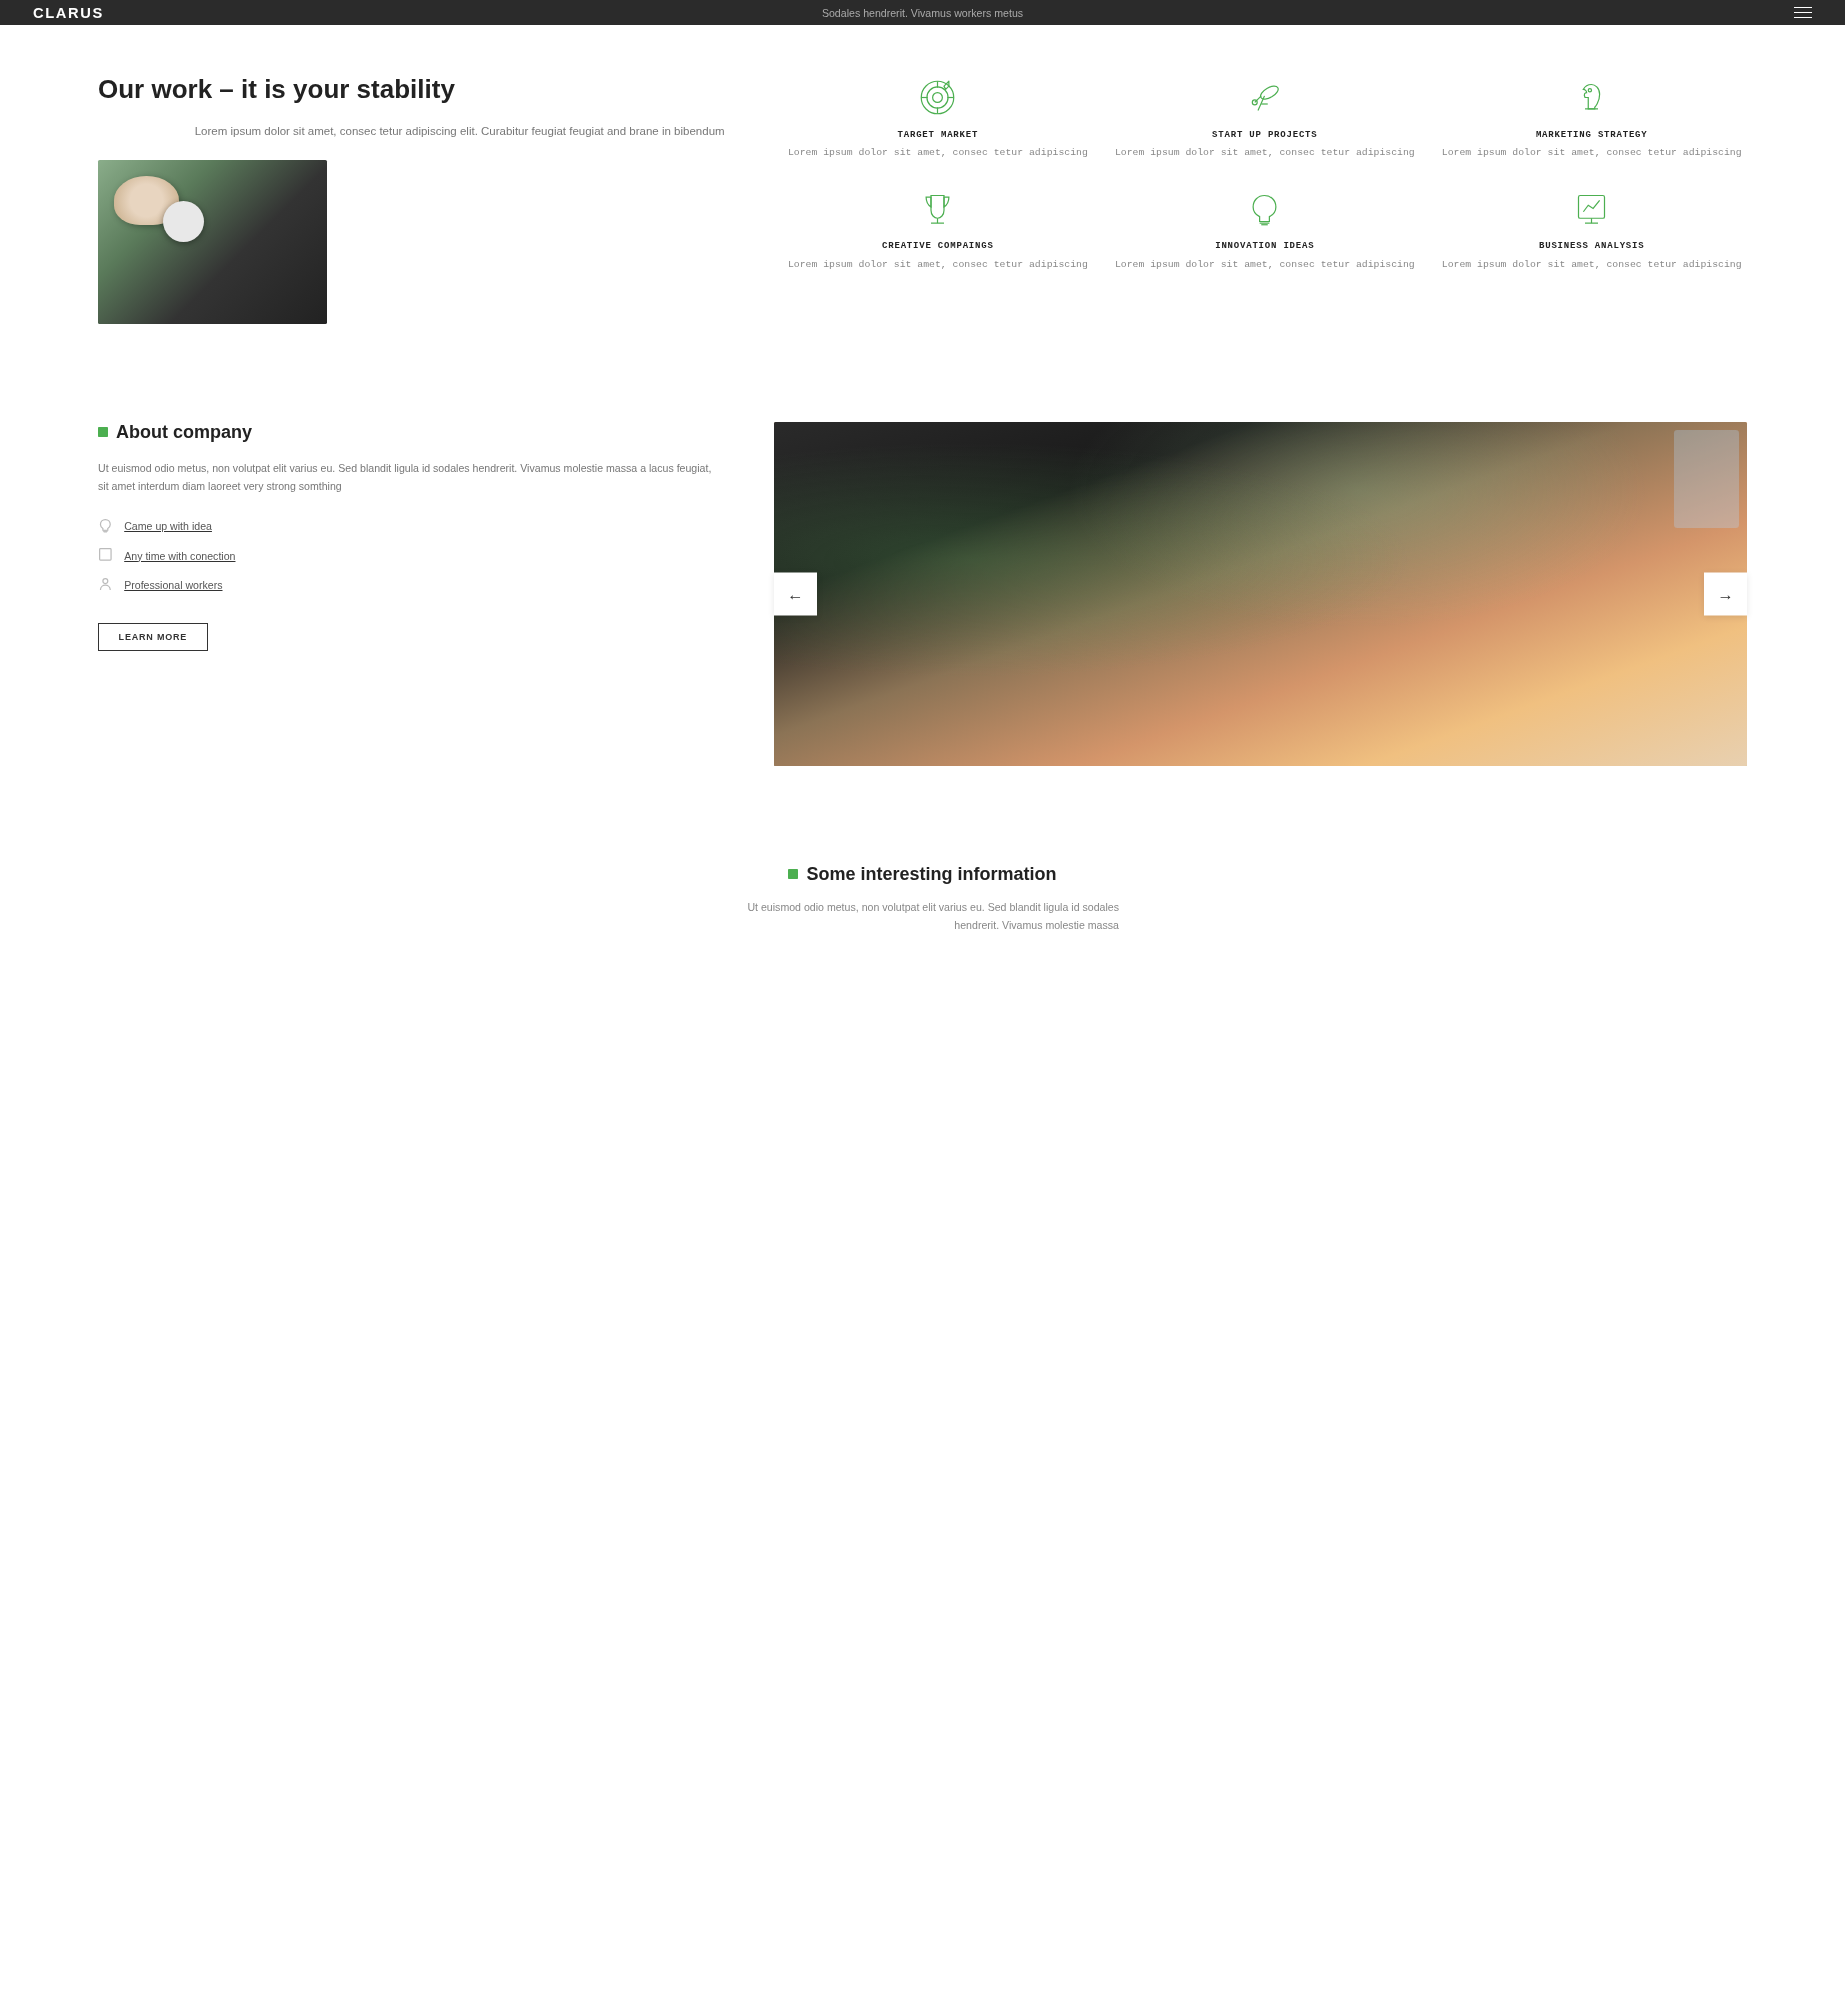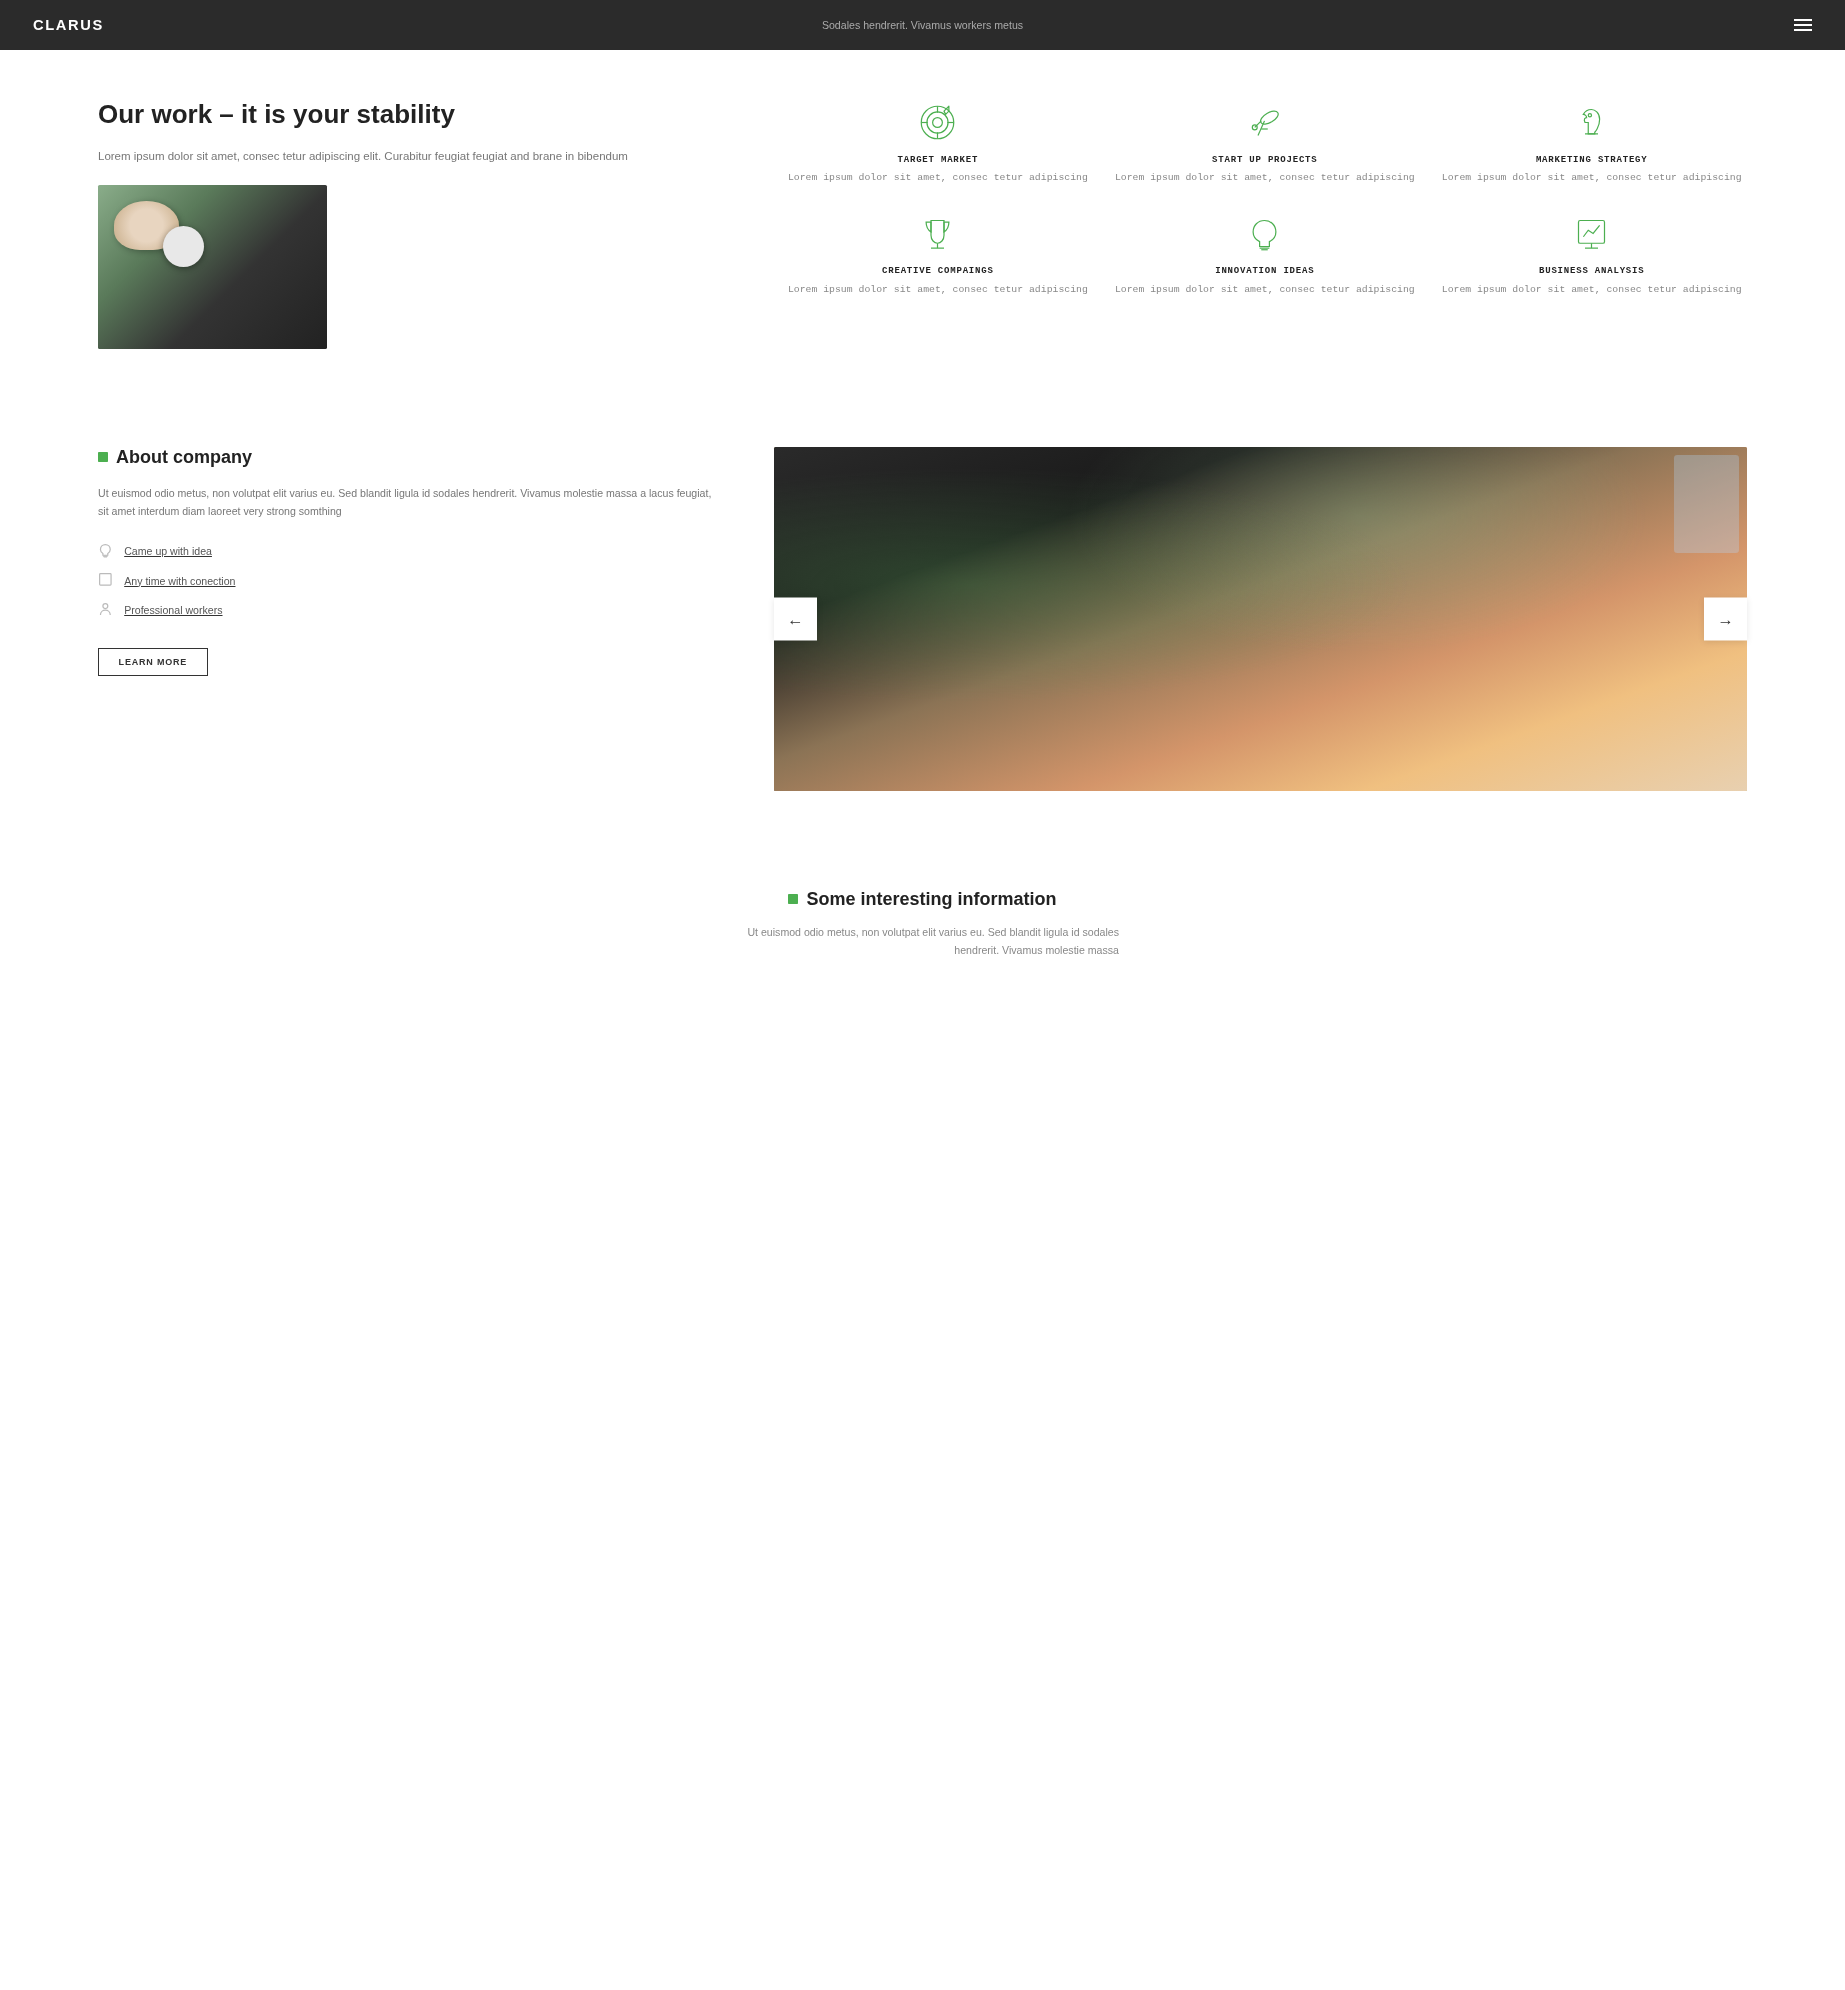--- a/index.html
+++ b/index.html
@@ -1,21 +1,21 @@
 <!DOCTYPE html>
 <html style="font-size:13px"><head>
   <meta charset="utf-8">
   <style>
     * { margin: 0; padding: 0; box-sizing: border-box; }
     body { font-family: 'Arial', sans-serif; background: #fff; color: #333; }
 
     
     .navbar {
       background: #2b2b2b;
-      height: 50px;
+      height: 25px;
       display: flex;
       align-items: center;
       justify-content: space-between;
       padding: 0 33px;
       position: relative;
     }
     .navbar-logo {
       color: #fff;
       font-weight: bold;
       font-size: 14.7px;
@@ -56,20 +56,21 @@
       font-weight: 800;
       line-height: 1.2;
       margin-bottom: 16.4px;
       color: #222;
     }
     .work-left p {
       font-size: 11.5px;
       color: #777;
       line-height: 1.6;
       margin-bottom: 19.6px;
+      text-align: right;
     }
     .work-image {
       width: 229px;
       height: 164px;
       background: linear-gradient(135deg, #8aad8a 0%, #5a7a5a 30%, #333 60%, #222 100%);
       border-radius: 1.6px;
       position: relative;
       overflow: hidden;
     }
     .work-image::before {

